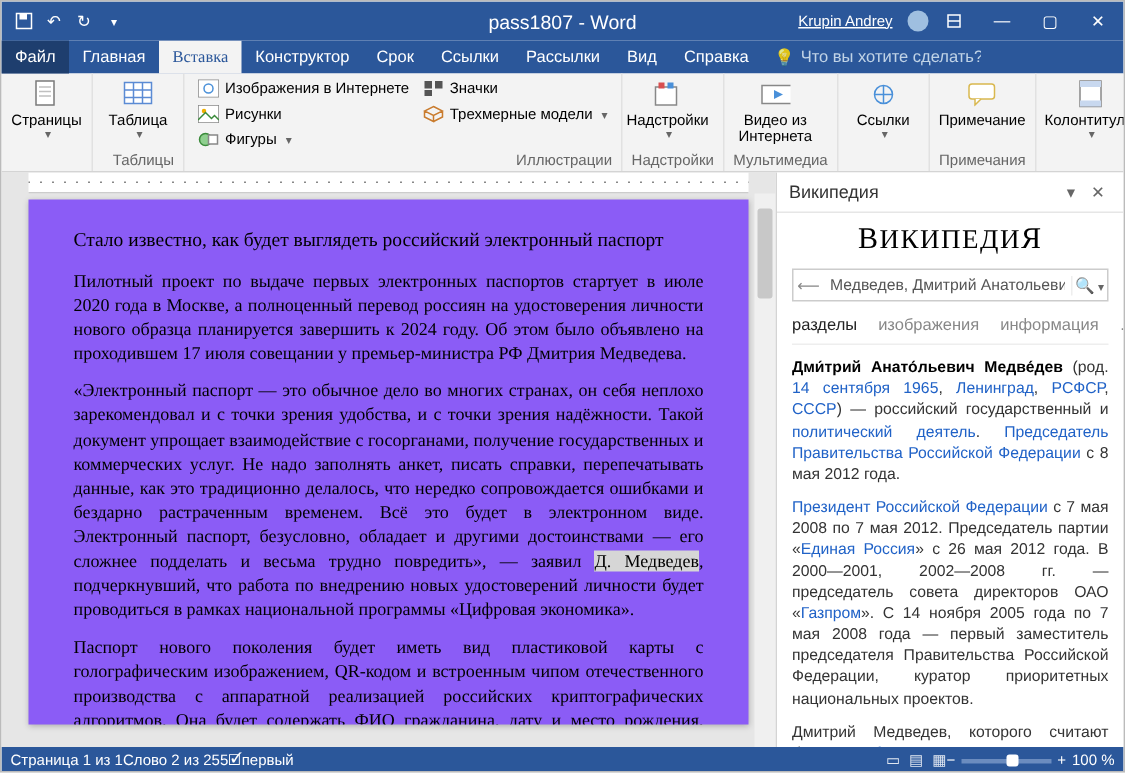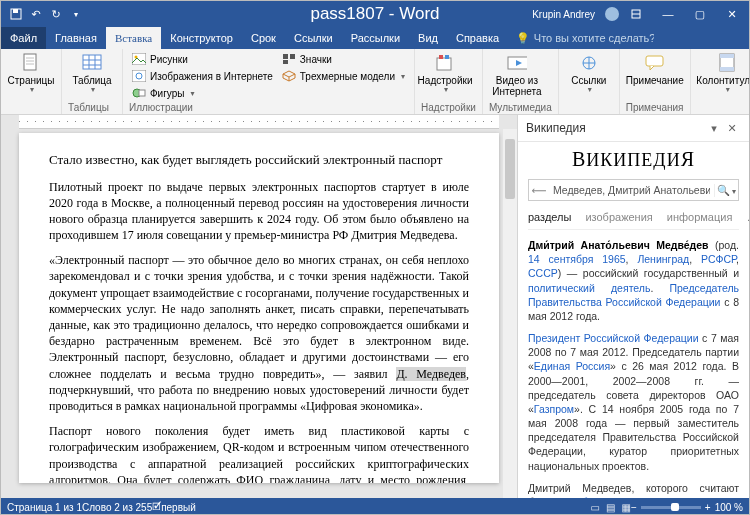--- a/index.html
+++ b/index.html
@@ -1,50 +1,50 @@
 <!DOCTYPE html>
 <html><head>
 <meta charset="utf-8">
 <style>
   * { box-sizing: border-box; margin: 0; padding: 0; }
   body { font-family: "Segoe UI", Tahoma, sans-serif; font-size: 11px; background: #fff; width: 750px; height: 515px; overflow: hidden; border: 1px solid #bbb; }
   
   .titlebar { height: 26px; background: #2b579a; color: #fff; display: flex; align-items: center; position: relative; }
   .qat { display: flex; align-items: center; gap: 2px; padding-left: 6px; }
   .qat span { width: 18px; height: 18px; display: flex; align-items: center; justify-content: center; font-size: 11px; cursor: pointer; }
-  .doc-title { position: absolute; left: 50%; transform: translateX(-50%); font-size: 17px; }
+  .doc-title { position: absolute; left: 50%; transform: translateX(-50%); font-size: 13px; }
   .win-controls { margin-left: auto; display: flex; align-items: center; gap: 2px; padding-right: 2px; }
-  .win-controls .user { font-size: 10px; margin-right: 8px; }
+  .win-controls .user { font-size: 10px; margin-right: 8px; text-decoration: underline; }
   .win-controls .avatar { width: 14px; height: 14px; border-radius: 50%; background: #9fbfe0; display: inline-block; vertical-align: middle; }
   .win-controls .wc { width: 30px; height: 24px; display: flex; align-items: center; justify-content: center; cursor: pointer; }
   
   .menubar { height: 22px; background: #2b579a; display: flex; align-items: stretch; color: #fff; font-size: 11px; }
   .menubar .tab { padding: 0 9px; display: flex; align-items: center; cursor: pointer; }
   .menubar .tab.file { background: #1e3e6e; }
   .menubar .tab.active { background: #f3f3f3; color: #2b579a; font-family: Liberation Serif, serif; }
   .menubar .tell { margin-left: 8px; display: flex; align-items: center; gap: 4px; opacity: .85; }
   .menubar .tell input { background: transparent; border: none; color: #fff; font-size: 11px; width: 120px; outline: none; }
   .menubar .tell input::placeholder { color: #dbe9f4; }
   
   .ribbon { height: 66px; background: #f3f3f3; border-bottom: 1px solid #d4d4d4; display: flex; }
   .rgroup { border-right: 1px solid #e1e1e1; padding: 2px 6px 0; display: flex; flex-direction: column; }
   .rgroup .items { flex: 1; display: flex; align-items: flex-start; gap: 3px; }
-  .rgroup .label { text-align: left; font-size: 10px; color: #666; padding-bottom: 1px; }
+  .rgroup .label { text-align: right; font-size: 10px; color: #666; padding-bottom: 1px; }
   .big-btn { display: flex; flex-direction: column; align-items: center; width: 48px; padding: 2px 2px 0; cursor: pointer; font-size: 10px; line-height: 1.1; text-align: center; }
   .big-btn .ico { width: 20px; height: 20px; margin-bottom: 2px; display: flex; align-items: center; justify-content: center; }
   .small-list { display: flex; flex-direction: column; gap: 1px; }
   .small-btn { display: flex; align-items: center; gap: 4px; padding: 1px 3px; cursor: pointer; font-size: 10px; white-space: nowrap; }
   .small-btn .ico { width: 14px; height: 14px; display: inline-flex; align-items: center; justify-content: center; }
   .chev { font-size: 8px; color: #666; margin-left: 2px; }
 
   .workspace { display: flex; height: 383px; }
   .doc-area { flex: 1; background: #e6e6e6; position: relative; overflow: hidden; }
   .ruler { height: 14px; background: #fff; border-bottom: 1px solid #ccc; margin: 0 18px; position: relative; }
   .ruler::before { content:""; position:absolute; left:0; right:0; top:6px; height:1px; background: repeating-linear-gradient(90deg, #888 0 1px, transparent 1px 8px); }
-  .page { background: #ffffff; margin: 4px 18px; padding: 18px 30px; box-shadow: 0 1px 4px rgba(0,0,0,.25); height: 350px; overflow: hidden; font-family: "Times New Roman", serif; font-size: 12px; color: #000; line-height: 1.35; }
+  .page { background: #8b5cf6; margin: 4px 18px; padding: 18px 30px; box-shadow: 0 1px 4px rgba(0,0,0,.25); height: 350px; overflow: hidden; font-family: "Times New Roman", serif; font-size: 12px; color: #000; line-height: 1.35; }
   .page h3 { font-size: 13px; font-weight: normal; margin-bottom: 10px; }
   .page p { margin-bottom: 9px; text-align: justify; }
   .hl { background: #d6d6d6; }
   .vscroll { position: absolute; right: 0; top: 14px; bottom: 0; width: 14px; background: #f0f0f0; }
   .vscroll .thumb { position: absolute; left: 2px; right: 2px; top: 10px; height: 60px; background: #c8c8c8; border-radius: 2px; }
 
   .sidepane { width: 232px; border-left: 1px solid #d4d4d4; background: #fff; display: flex; flex-direction: column; }
   .sp-head { display: flex; align-items: center; padding: 6px 8px; border-bottom: 1px solid #e6e6e6; }
   .sp-head .title { font-size: 12px; color: #333; }
   .sp-head .gap { flex: 1; }
@@ -155,34 +155,34 @@
     <div class="label">Таблицы</div>
   </div>
 
   <div class="rgroup">
     <div class="items">
       <div class="small-list">
         <div class="small-btn">
             <span class="ico">
               <svg width="14" height="12">
                 <rect x="0" y="0" width="14" height="12" fill="#fff" stroke="#888"></rect>
+                <circle cx="7" cy="6" r="3" fill="none" stroke="#4a90d9"></circle>
+              </svg>
+            </span>
+            <span>Изображения в Интернете</span>
+          </div>
+        <div class="small-btn">
+            <span class="ico">
+              <svg width="14" height="12">
+                <rect x="0" y="0" width="14" height="12" fill="#fff" stroke="#888"></rect>
                 <circle cx="4" cy="4" r="1.5" fill="#f0b000"></circle>
                 <path d="M0 10 L5 5 L9 9 L11 7 L14 10" fill="none" stroke="#3a8a3a"></path>
               </svg>
             </span>
             <span>Рисунки</span>
-          </div>
-        <div class="small-btn">
-            <span class="ico">
-              <svg width="14" height="12">
-                <rect x="0" y="0" width="14" height="12" fill="#fff" stroke="#888"></rect>
-                <circle cx="7" cy="6" r="3" fill="none" stroke="#4a90d9"></circle>
-              </svg>
-            </span>
-            <span>Изображения в Интернете</span>
           </div>
         <div class="small-btn">
             <span class="ico">
               <svg width="14" height="12">
                 <circle cx="5" cy="6" r="4" fill="#8ecf8e" stroke="#3a8a3a"></circle>
                 <rect x="7" y="3" width="6" height="6" fill="#fff" stroke="#888"></rect>
               </svg>
             </span>
             <span>Фигуры</span>
             <span class="chev">▾</span>

